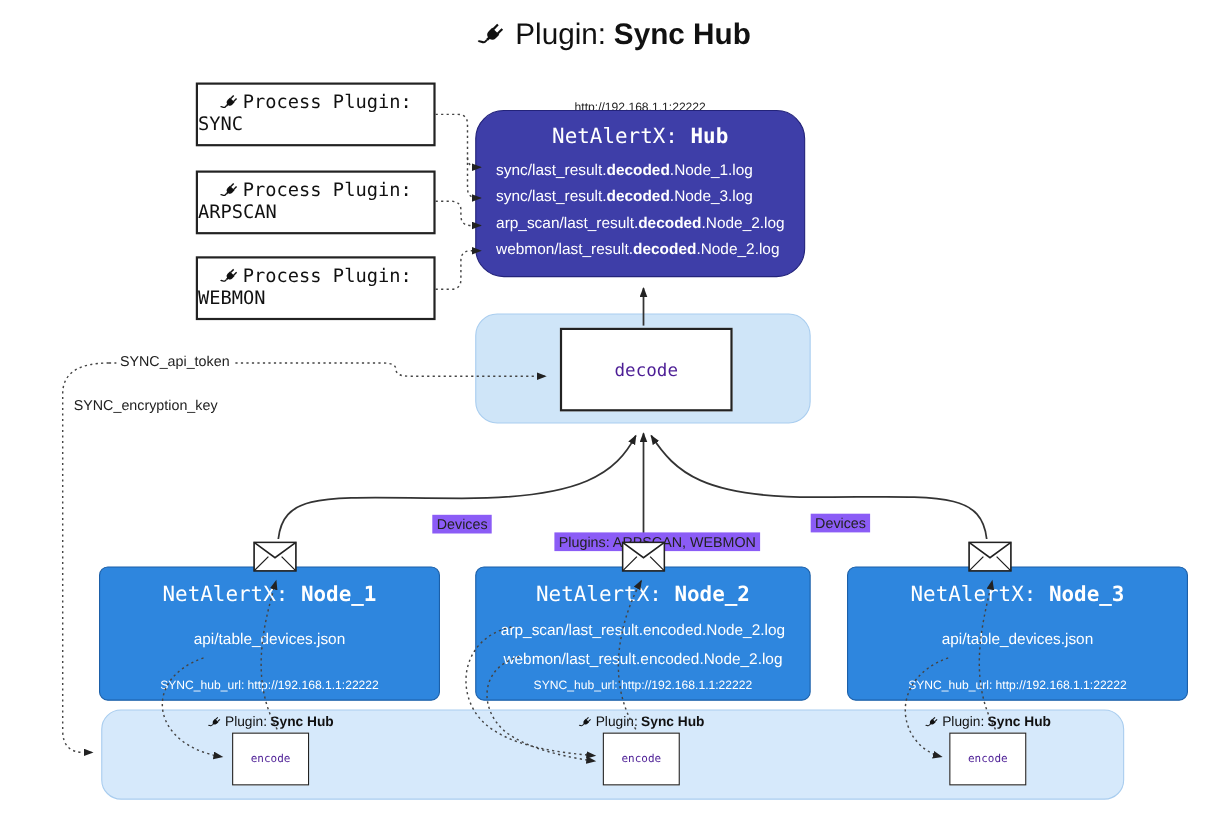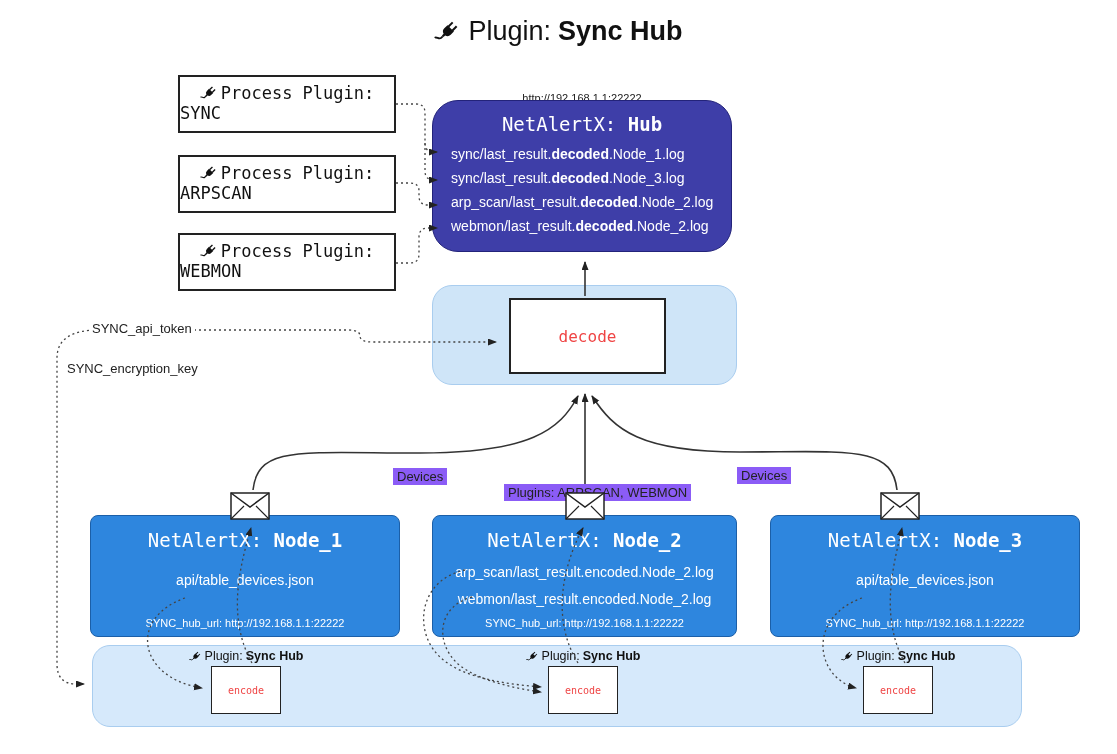--- a/index.html
+++ b/index.html
@@ -24,21 +24,21 @@
   .hub-url { position:absolute; left:432px; top:80px; width:300px; text-align:center; font-size:11px; color:#222; z-index:3;margin-top:12px; }
   .hub { position:absolute; left:432px; top:100px; width:300px; height:152px; background:#3e3ea8;
          border:1.5px solid #23237a; border-radius:26px; color:#fff; z-index:3; }
   .hub-title { text-align:center; margin-top:12px; font-family:"DejaVu Sans Mono", monospace; font-size:19px; }
   .hub-files { margin-top:7px; }
   .hub-file { padding-left:18px; font-size:14px; line-height:24px; white-space:nowrap; }
 
   .decode-panel { position:absolute; left:432px; top:285px; width:305px; height:100px; background:#cfe5f8;
                   border:1px solid #a9cdef; border-radius:20px; z-index:3; }
   .iobox { background:#fff; border:2px solid #222; font-family:"DejaVu Sans Mono", monospace;
-           display:flex; align-items:center; justify-content:center; color:#ef4444; }
+           display:flex; align-items:center; justify-content:center; color:#4c1d95; }
   .decode-box { position:absolute; left:76px; top:12px; width:157px; height:76px; font-size:16px; }
 
   .key-label { position:absolute; background:#fff; font-size:13px; color:#222; z-index:11; padding:1px 3px; }
   .edge-label { position:absolute; background:#8b5cf6; font-size:13px; color:#222; z-index:11; padding:1px 4px;margin-top:24px; }
 
   .node { position:absolute; top:515px; height:122px; background:#2e86de; border:1.5px solid #1b5fa8;
           border-radius:8px; color:#fff; z-index:3; }
   .node-title { text-align:center; margin-top:13px; font-family:"DejaVu Sans Mono", monospace; font-size:19px; }
   .node-file { position:absolute; left:0; width:100%; text-align:center; font-size:14px; white-space:nowrap; }
   .node-url { position:absolute; left:0; bottom:7px; width:100%; text-align:center; font-size:11px; }
@@ -128,21 +128,21 @@
       <div class="hub-file"><span>sync/last_result.</span><span class="b">decoded</span><span>.Node_3.log</span></div>
       <div class="hub-file"><span>arp_scan/last_result.</span><span class="b">decoded</span><span>.Node_2.log</span></div>
       <div class="hub-file"><span>webmon/last_result.</span><span class="b">decoded</span><span>.Node_2.log</span></div>
     </div>
   </div>
 
   <div class="decode-panel">
     <div class="iobox decode-box">decode</div>
   </div>
 
-  <div class="key-label" style="left:89px; top:320px">SYNC_api_token</div>
+  <div class="key-label" style="left:106px; top:320px">SYNC_api_token</div>
   <div class="key-label" style="left:64px; top:360px">SYNC_encryption_key</div>
 
   <div class="edge-label" style="left:393px; top:444px">Devices</div>
   <div class="edge-label" style="left:504px; top:460px">Plugins: ARPSCAN, WEBMON</div>
   <div class="edge-label" style="left:737px; top:443px">Devices</div>
 
   <div class="envelope" style="left:230px">
     <svg width="40" height="28" viewBox="0 0 40 28">
         <rect x="1" y="1" width="38" height="26" fill="#fff" stroke="#222" stroke-width="1.5"></rect>
         <path d="M1,1 L20,15 L39,1" fill="none" stroke="#222" stroke-width="1.5"></path>

